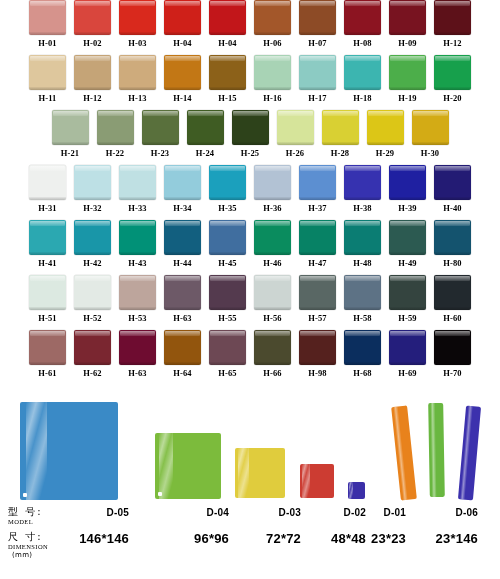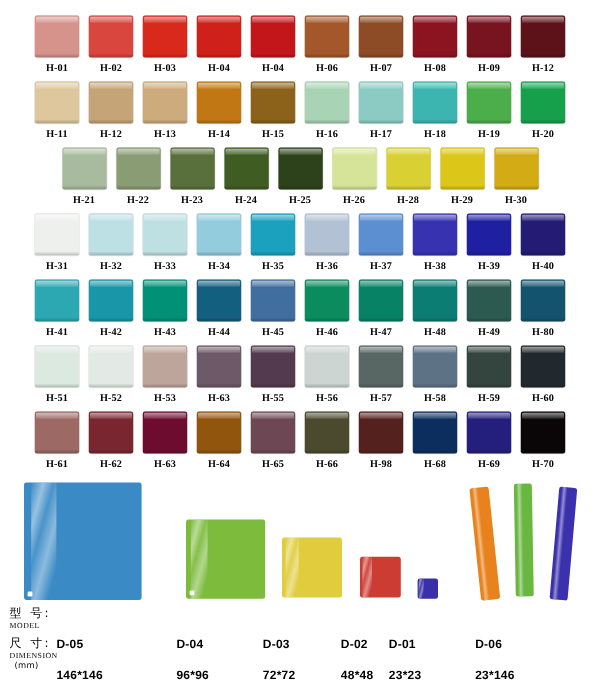--- a/index.html
+++ b/index.html
@@ -13,21 +13,20 @@
     color: #000;
     overflow: hidden;
     position: relative;
   }
 
   
   #swatch-grid {
     position: absolute;
     left: 0; top: 0;
     width: 500px;
-    padding-top: 13px;
   }
   .swatch-row {
     display: flex;
     justify-content: center;
     gap: 8px;
     margin-bottom: 6px;
   }
   .swatch-cell {
     width: 37px;
     display: flex;
@@ -151,33 +150,32 @@
   }
   .legend-unit {
     font-size: 7px;
     letter-spacing: 0.3px;
     line-height: 9px;
     padding-left: 4px;
     font-family: "DejaVu Sans", sans-serif;
   }
   .dim-col {
     position: absolute;
-    text-align: left;
+    text-align: right;
     font-family: "Liberation Sans", "DejaVu Sans", sans-serif;
-    margin-top: 25px;
   }
   .dim-model {
     font-size: 10px;
     font-weight: bold;
     line-height: 14px;
     letter-spacing: 0.2px;
     white-space: nowrap;
   }
   .dim-size {
-    font-size: 10px;
+    font-size: 13px;
     font-weight: bold;
     line-height: 14px;
     margin-top: 12px;
     letter-spacing: 0.2px;
     white-space: nowrap;
   }
 </style>
 </head>
 <body style="background: rgb(255, 255, 255);">
 

